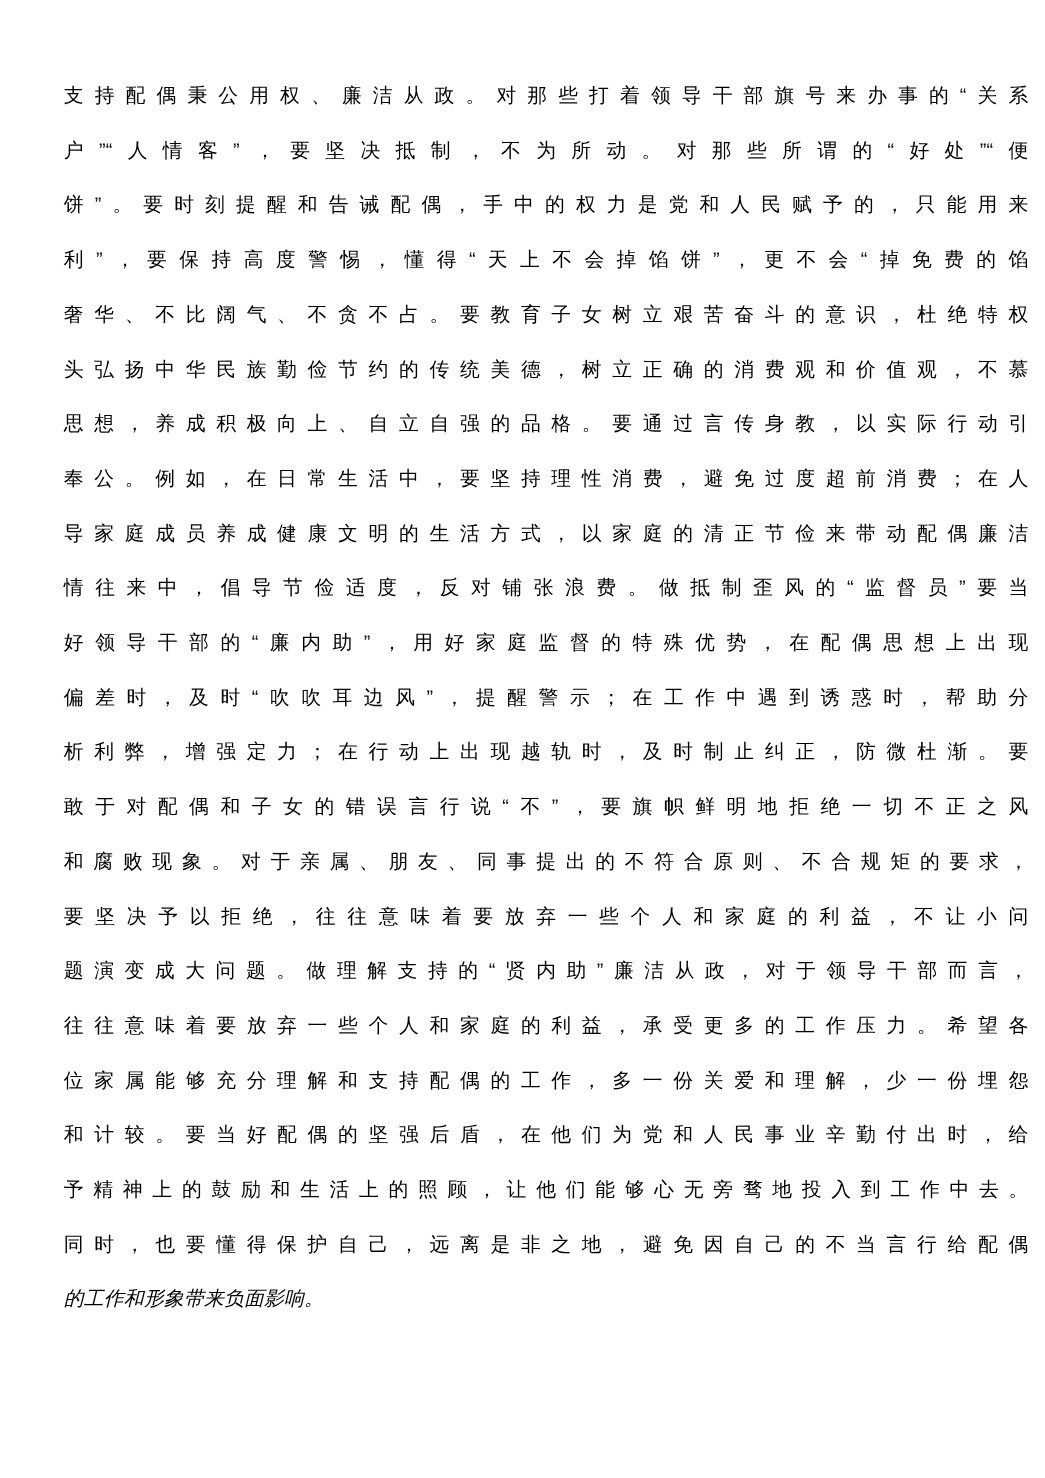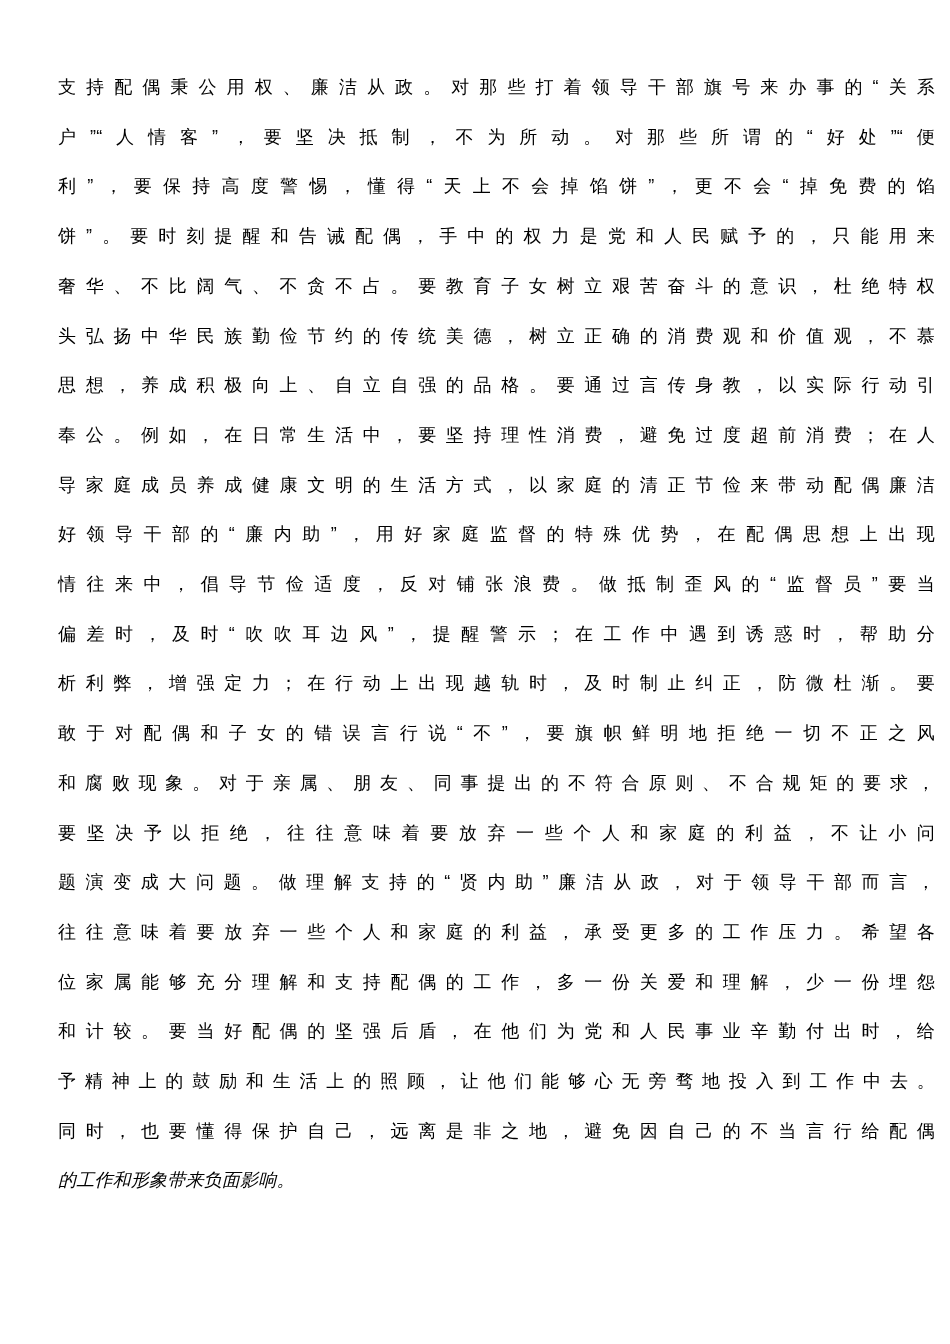--- a/index.html
+++ b/index.html
@@ -40,29 +40,29 @@
     font-style: italic;
   }
 </style>
 </head>
 <body>
 
 <div class="page">
   <div class="text-block">
       <div class="text-line">支持配偶秉公用权、廉洁从政。对那些打着领导干部旗号来办事的“关系</div>
       <div class="text-line">户”“人情客”，要坚决抵制，不为所动。对那些所谓的“好处”“便</div>
+      <div class="text-line">饼”。要时刻提醒和告诫配偶，手中的权力是党和人民赋予的，只能用来</div>
       <div class="text-line">利”，要保持高度警惕，懂得“天上不会掉馅饼”，更不会“掉免费的馅</div>
-      <div class="text-line">饼”。要时刻提醒和告诫配偶，手中的权力是党和人民赋予的，只能用来</div>
       <div class="text-line">奢华、不比阔气、不贪不占。要教育子女树立艰苦奋斗的意识，杜绝特权</div>
       <div class="text-line">头弘扬中华民族勤俭节约的传统美德，树立正确的消费观和价值观，不慕</div>
       <div class="text-line">思想，养成积极向上、自立自强的品格。要通过言传身教，以实际行动引</div>
       <div class="text-line">奉公。例如，在日常生活中，要坚持理性消费，避免过度超前消费；在人</div>
       <div class="text-line">导家庭成员养成健康文明的生活方式，以家庭的清正节俭来带动配偶廉洁</div>
+      <div class="text-line">情往来中，倡导节俭适度，反对铺张浪费。做抵制歪风的“监督员”要当</div>
       <div class="text-line">好领导干部的“廉内助”，用好家庭监督的特殊优势，在配偶思想上出现</div>
-      <div class="text-line">情往来中，倡导节俭适度，反对铺张浪费。做抵制歪风的“监督员”要当</div>
       <div class="text-line">偏差时，及时“吹吹耳边风”，提醒警示；在工作中遇到诱惑时，帮助分</div>
       <div class="text-line">析利弊，增强定力；在行动上出现越轨时，及时制止纠正，防微杜渐。要</div>
       <div class="text-line">敢于对配偶和子女的错误言行说“不”，要旗帜鲜明地拒绝一切不正之风</div>
       <div class="text-line">和腐败现象。对于亲属、朋友、同事提出的不符合原则、不合规矩的要求，</div>
       <div class="text-line">要坚决予以拒绝，往往意味着要放弃一些个人和家庭的利益，不让小问</div>
       <div class="text-line">题演变成大问题。做理解支持的“贤内助”廉洁从政，对于领导干部而言，</div>
       <div class="text-line">往往意味着要放弃一些个人和家庭的利益，承受更多的工作压力。希望各</div>
       <div class="text-line">位家属能够充分理解和支持配偶的工作，多一份关爱和理解，少一份埋怨</div>
       <div class="text-line">和计较。要当好配偶的坚强后盾，在他们为党和人民事业辛勤付出时，给</div>
       <div class="text-line">予精神上的鼓励和生活上的照顾，让他们能够心无旁骛地投入到工作中去。</div>

